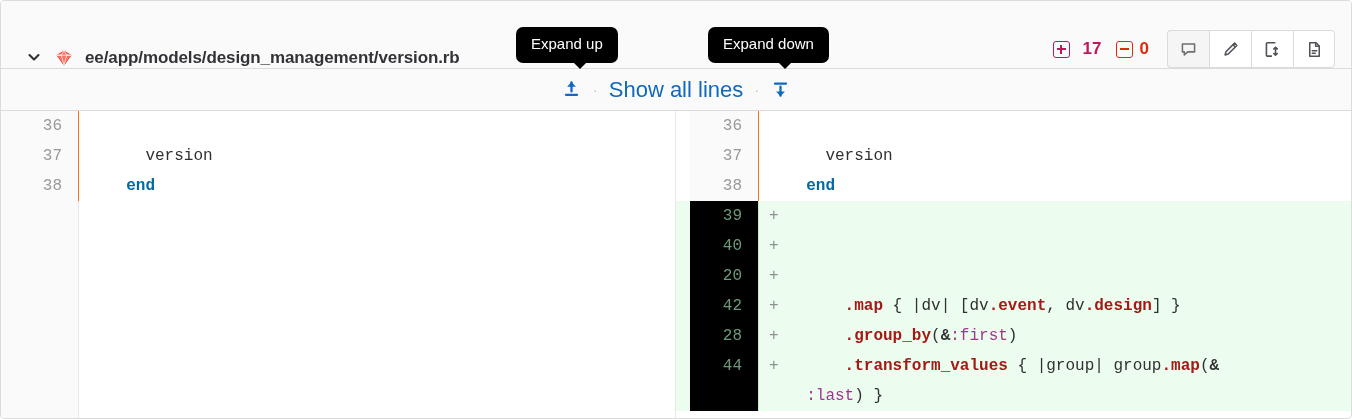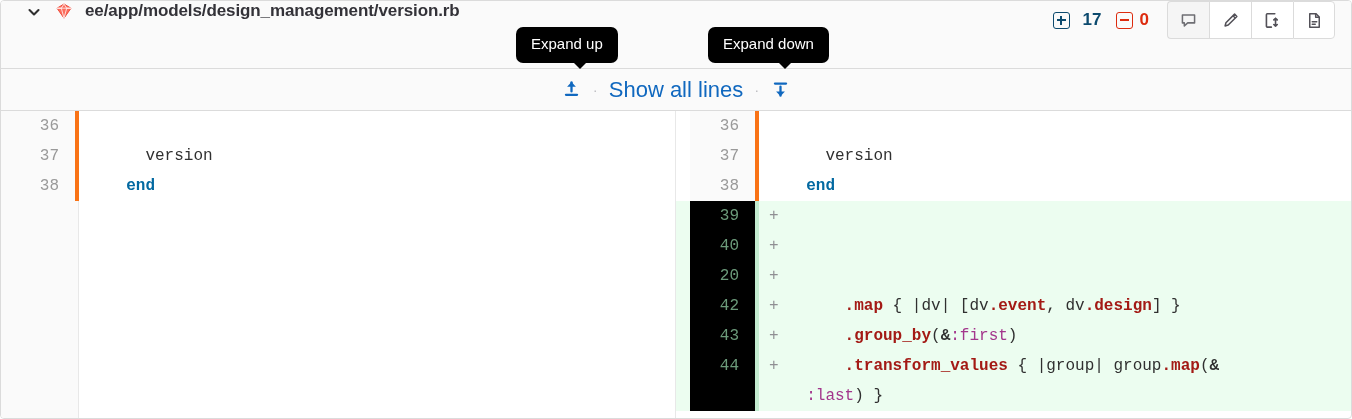--- a/index.html
+++ b/index.html
@@ -17,21 +17,21 @@
     background: #fff;
     overflow: hidden;
   }
 
   
   .diff-header {
     height: 68px;
     background: #fafafa;
     border-bottom: 1px solid #dbdbdb;
     display: flex;
-    align-items: flex-start;
+    align-items: flex-end;
     padding: 0 16px 0 22px;
     position: relative;
     z-index: 2;
   }
   .chevron-btn {
     width: 22px; height: 22px;
     display: flex; align-items: center; justify-content: center;
     cursor: pointer; flex: none;
   }
   .chevron-btn svg { display: block; }
@@ -46,21 +46,21 @@
   }
   .header-right {
     margin-left: auto;
     display: flex;
     align-items: center;
     gap: 18px;
     flex: none;
   }
   .diff-stats { display: flex; align-items: center; gap: 14px; }
   .stat { display: flex; align-items: center; gap: 7px; font-size: 17px; font-weight: bold; }
-  .stat.added { color: #0c4a6e; gap: 13px; }
+  .stat.added { color: #be185d; gap: 13px; }
   .stat.removed { color: #dd2b0e; }
   .stat-box {
     width: 17px; height: 17px;
     border: 1.6px solid currentColor;
     border-radius: 3px;
     position: relative;
   }
   .stat-box::before, .stat-box::after {
     content: ""; position: absolute; background: currentColor;
   }
@@ -139,21 +139,21 @@
     font-size: 16px;
   }
   .ln {
     width: 78px;
     flex: none;
     text-align: right;
     padding-right: 16px;
     color: #999;
     font-size: 16px;
     background: #fafafa;
-    border-right: 4px solid #f97316;
+    border-right: 1px solid #f97316;
     height: 30px;
     line-height: 30px;
     user-select: none;
     cursor: pointer;
   }
   .diff-side.right .ln { width: 69px; margin-left: 14px; }
   .sign {
     width: 26px; flex: none;
     color: #8f8f93;
     padding-left: 10px;
@@ -321,21 +321,21 @@
           <div class="code-line added">
             <div class="ln">20</div>
             <div class="sign">+</div>
           </div>
           <div class="code-line added">
             <div class="ln">42</div>
             <div class="sign">+</div>
             <div class="code"><span class="id">      </span><span class="nf">.map</span><span class="id"> { |dv| [dv</span><span class="nf">.event</span><span class="id">, dv</span><span class="nf">.design</span><span class="id">] }</span></div>
           </div>
           <div class="code-line added">
-            <div class="ln">43</div>
+            <div class="ln">28</div>
             <div class="sign">+</div>
             <div class="code"><span class="id">      </span><span class="nf">.group_by</span><span class="pn">(</span><span class="amp">&amp;</span><span class="sy">:first</span><span class="pn">)</span></div>
           </div>
           <div class="code-line added">
             <div class="ln">44</div>
             <div class="sign">+</div>
             <div class="code"><span class="id">      </span><span class="nf">.transform_values</span><span class="id"> { |group| group</span><span class="nf">.map</span><span class="pn">(</span><span class="amp">&amp;</span></div>
           </div>
           <div class="code-line added">
             <div class="ln"></div>

